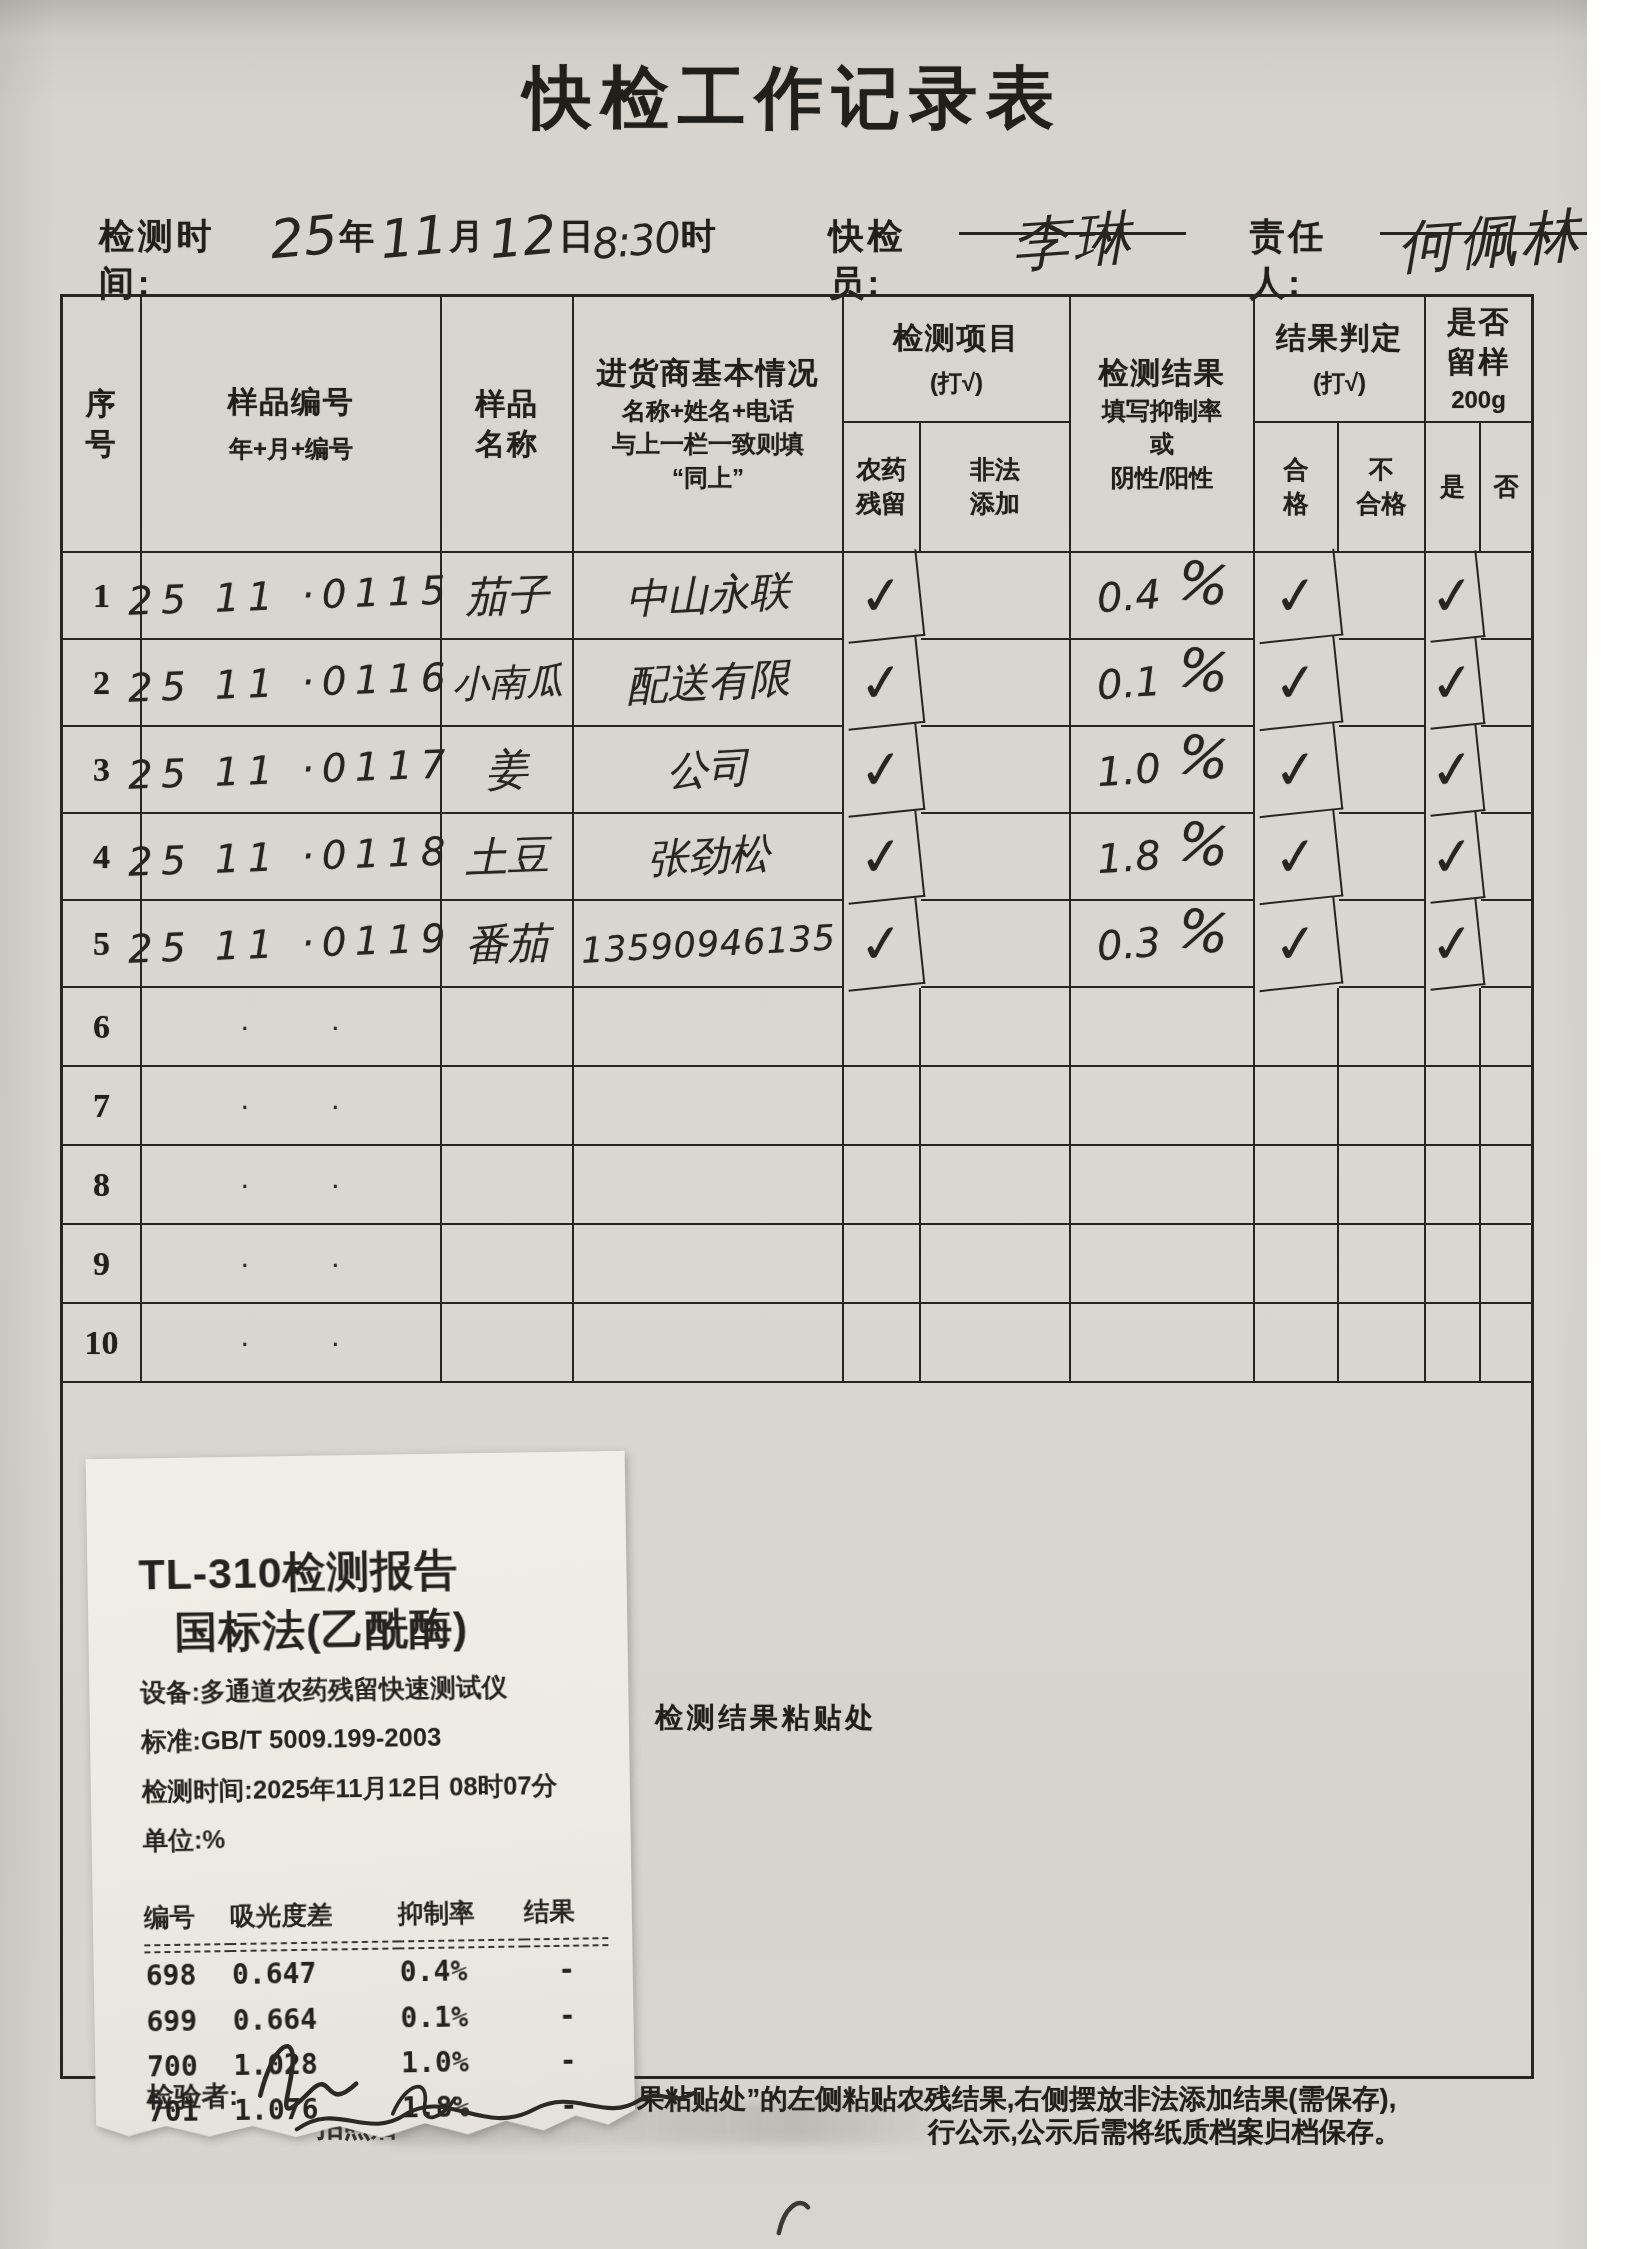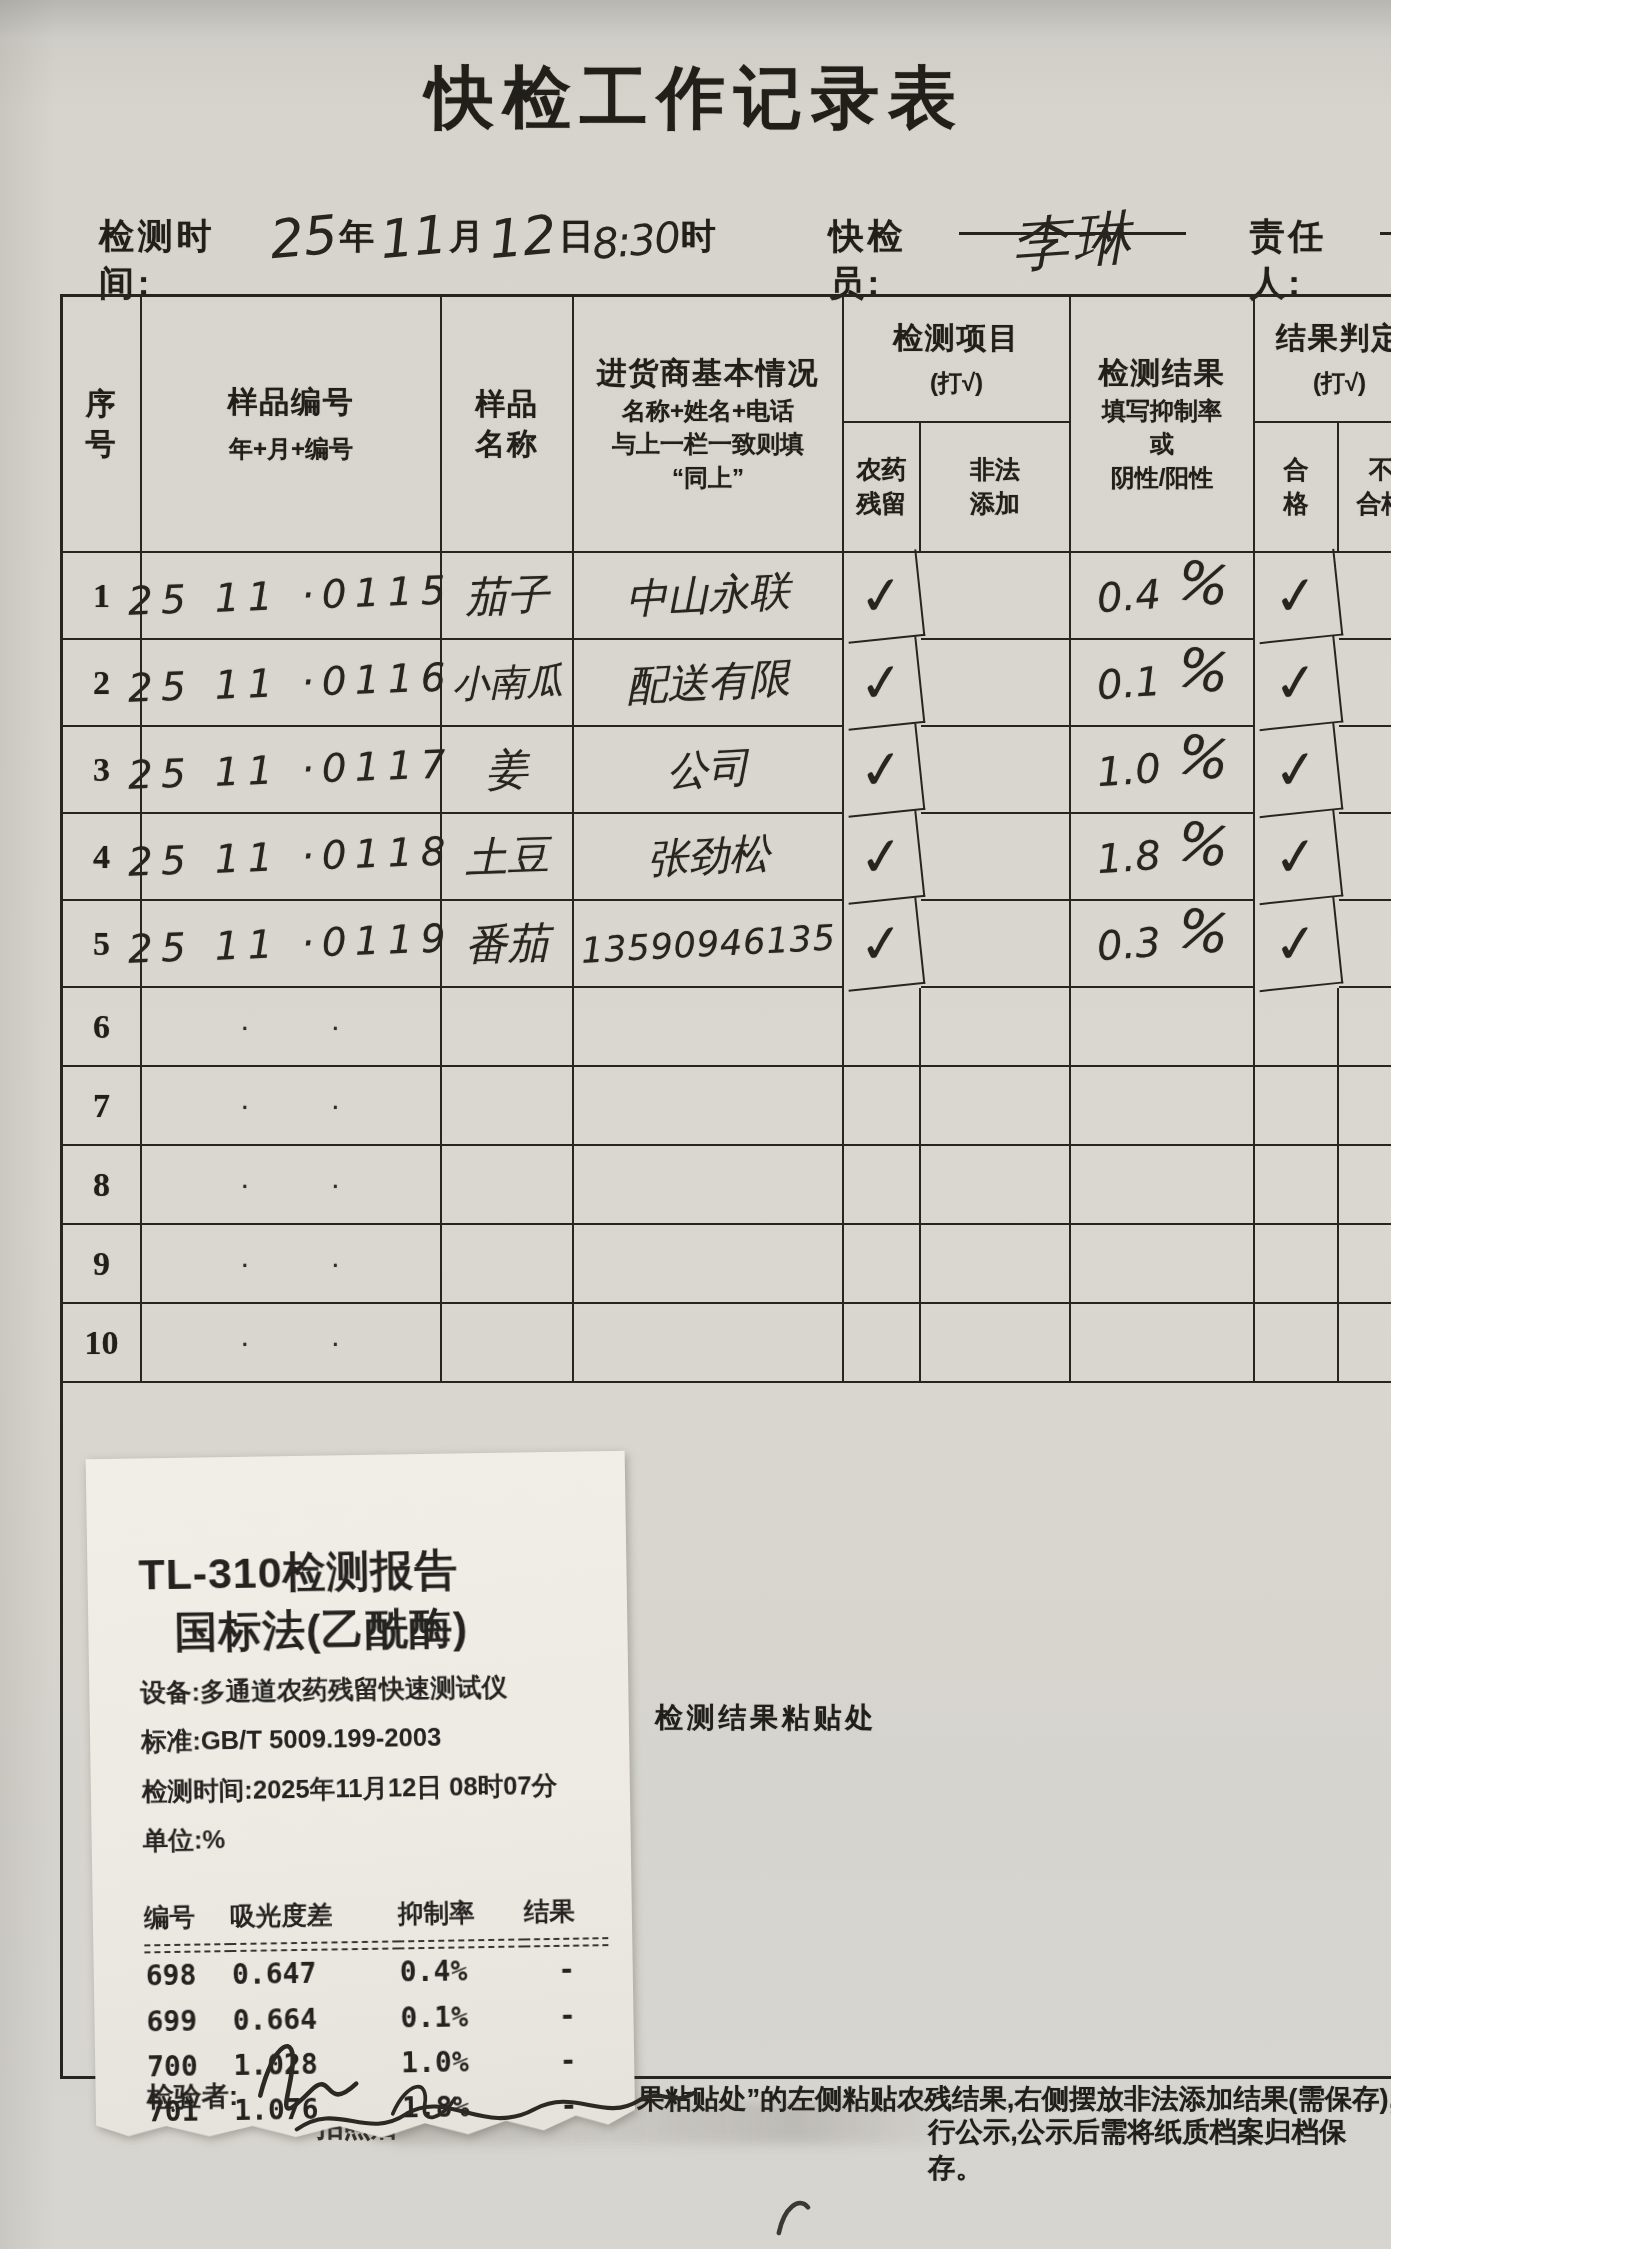--- a/index.html
+++ b/index.html
@@ -1,17 +1,17 @@
 <!DOCTYPE html>
 <html style="font-size:14.6px"><head>
 <meta charset="utf-8">
 <style>
   html,body{margin:0;padding:0;}
   body{width:1645px;height:2250px;font-family:"Liberation Sans",sans-serif;}
-  .photo{position:relative;width:1391px;height:2250px;overflow:hidden;
+  .photo{position:relative;width:1587px;height:2250px;overflow:hidden;
     background:
       linear-gradient(180deg,#b8b6b1 0,#cfcdc7 38px,#d6d4cc 110px,#d8d6ce 55%,#d5d3cd 80%,#d7d5d0 100%);
   }
   .photo::after{content:"";position:absolute;inset:0;pointer-events:none;
     background:linear-gradient(90deg,rgba(80,78,70,.10) 0,rgba(0,0,0,0) 55px,rgba(0,0,0,0) 1553px,rgba(80,78,70,.12) 1645px);}
   .print{color:#201f1a;text-shadow:0 0 1.1px rgba(45,43,36,.5);}
   .hand{font-family:"DejaVu Sans",sans-serif;font-style:italic;color:#26251f;}
 
   
   .title{position:absolute;top:53px;left:0;width:100%;text-align:center;

